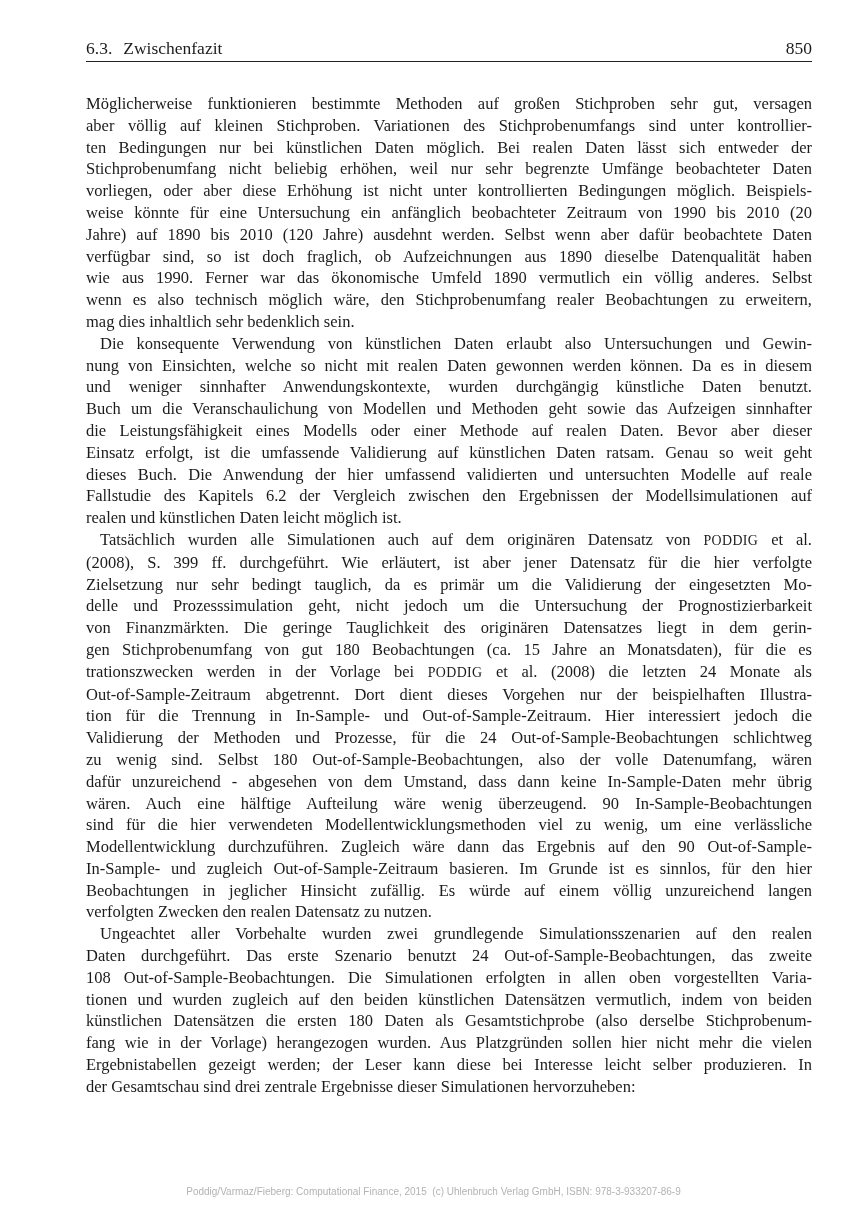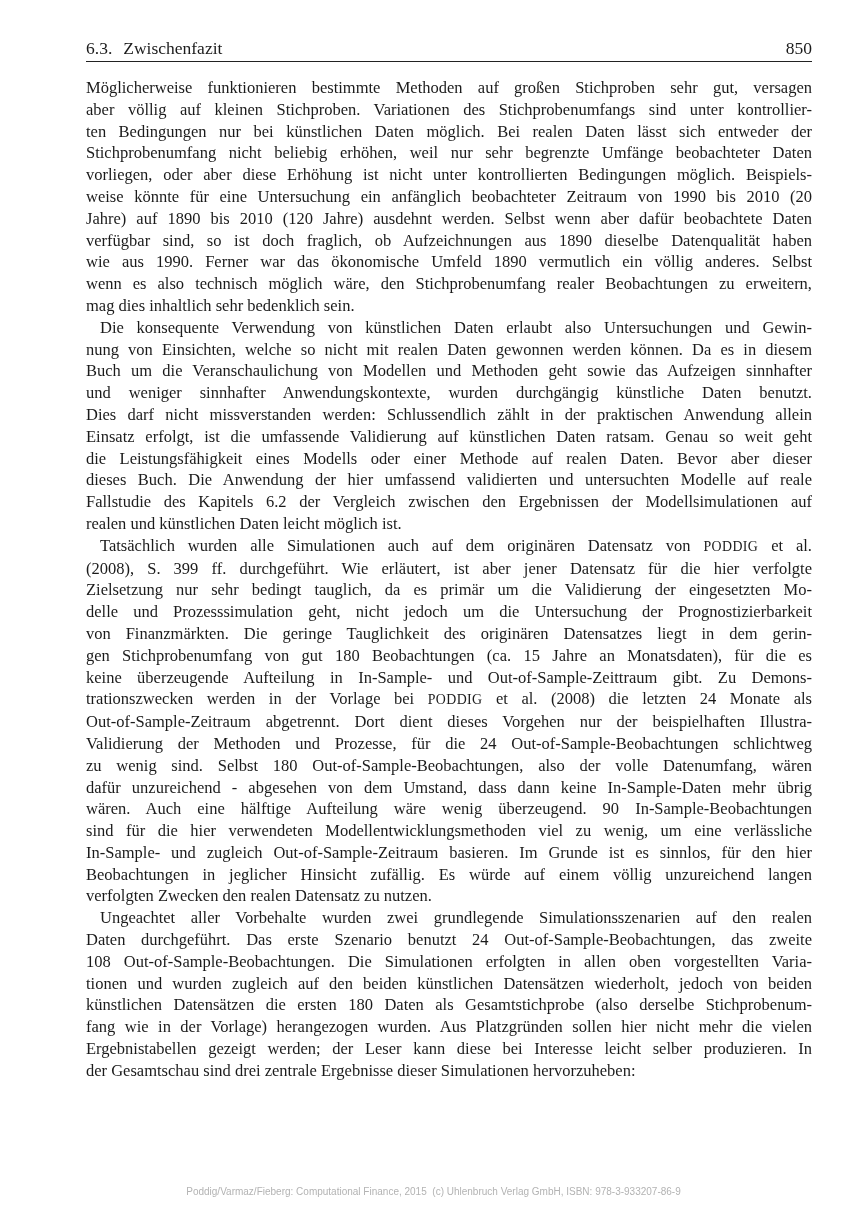--- a/index.html
+++ b/index.html
@@ -29,21 +29,21 @@
     left: 86px;
     width: 726px;
     top: 61px;
     border-top: 1.6px solid #222222;
     height: 0;
   }
   .body-text {
     position: absolute;
     left: 86px;
     width: 726px;
-    top: 77px;
+    top: 93px;
     font-size: 16.5px;
     line-height: 21.8px;
   }
   .paragraph { margin: 0; }
   .paragraph.indent .line:first-child { text-indent: 14px; }
   .line {
     text-align: justify;
     text-align-last: justify;
     white-space: normal;
   }
@@ -88,53 +88,53 @@
         <div class="line">weise könnte für eine Untersuchung ein anfänglich beobachteter Zeitraum von 1990 bis 2010 (20</div>
         <div class="line">Jahre) auf 1890 bis 2010 (120 Jahre) ausdehnt werden. Selbst wenn aber dafür beobachtete Daten</div>
         <div class="line">verfügbar sind, so ist doch fraglich, ob Aufzeichnungen aus 1890 dieselbe Datenqualität haben</div>
         <div class="line">wie aus 1990. Ferner war das ökonomische Umfeld 1890 vermutlich ein völlig anderes. Selbst</div>
         <div class="line">wenn es also technisch möglich wäre, den Stichprobenumfang realer Beobachtungen zu erweitern,</div>
         <div class="line last">mag dies inhaltlich sehr bedenklich sein.</div>
       </div>
       <div class="paragraph indent">
         <div class="line">Die konsequente Verwendung von künstlichen Daten erlaubt also Untersuchungen und Gewin-</div>
         <div class="line">nung von Einsichten, welche so nicht mit realen Daten gewonnen werden können. Da es in diesem</div>
+        <div class="line">und weniger sinnhafter Anwendungskontexte, wurden durchgängig künstliche Daten benutzt.</div>
         <div class="line">Buch um die Veranschaulichung von Modellen und Methoden geht sowie das Aufzeigen sinnhafter</div>
-        <div class="line">und weniger sinnhafter Anwendungskontexte, wurden durchgängig künstliche Daten benutzt.</div>
-        <div class="line">Dies darf nicht missverstanden werden: Schlussendlich zählt in der praktischen Anwendung allein</div>
+        <div class="line">die Leistungsfähigkeit eines Modells oder einer Methode auf realen Daten. Bevor aber dieser</div>
         <div class="line">Einsatz erfolgt, ist die umfassende Validierung auf künstlichen Daten ratsam. Genau so weit geht</div>
-        <div class="line">die Leistungsfähigkeit eines Modells oder einer Methode auf realen Daten. Bevor aber dieser</div>
         <div class="line">dieses Buch. Die Anwendung der hier umfassend validierten und untersuchten Modelle auf reale</div>
         <div class="line">Fallstudie des Kapitels 6.2 der Vergleich zwischen den Ergebnissen der Modellsimulationen auf</div>
         <div class="line last">realen und künstlichen Daten leicht möglich ist.</div>
       </div>
       <div class="paragraph indent">
         <div class="line">Tatsächlich wurden alle Simulationen auch auf dem originären Datensatz von <span class="caps">PODDIG</span> et al.</div>
         <div class="line">(2008), S. 399 ff. durchgeführt. Wie erläutert, ist aber jener Datensatz für die hier verfolgte</div>
         <div class="line">Zielsetzung nur sehr bedingt tauglich, da es primär um die Validierung der eingesetzten Mo-</div>
         <div class="line">delle und Prozesssimulation geht, nicht jedoch um die Untersuchung der Prognostizierbarkeit</div>
         <div class="line">von Finanzmärkten. Die geringe Tauglichkeit des originären Datensatzes liegt in dem gerin-</div>
         <div class="line">gen Stichprobenumfang von gut 180 Beobachtungen (ca. 15 Jahre an Monatsdaten), für die es</div>
-        <div class="line">keine überzeugende Aufteilung in In-Sample- und Out-of-Sample-Zeittraum gibt. Zu Demons-</div>
         <div class="line">trationszwecken werden in der Vorlage bei <span class="caps">PODDIG</span> et al. (2008) die letzten 24 Monate als</div>
         <div class="line">Out-of-Sample-Zeitraum abgetrennt. Dort dient dieses Vorgehen nur der beispielhaften Illustra-</div>
+        <div class="line">tion für die Trennung in In-Sample- und Out-of-Sample-Zeitraum. Hier interessiert jedoch die</div>
         <div class="line">Validierung der Methoden und Prozesse, für die 24 Out-of-Sample-Beobachtungen schlichtweg</div>
         <div class="line">zu wenig sind. Selbst 180 Out-of-Sample-Beobachtungen, also der volle Datenumfang, wären</div>
         <div class="line">dafür unzureichend - abgesehen von dem Umstand, dass dann keine In-Sample-Daten mehr übrig</div>
         <div class="line">wären. Auch eine hälftige Aufteilung wäre wenig überzeugend. 90 In-Sample-Beobachtungen</div>
         <div class="line">sind für die hier verwendeten Modellentwicklungsmethoden viel zu wenig, um eine verlässliche</div>
+        <div class="line">Modellentwicklung durchzuführen. Zugleich wäre dann das Ergebnis auf den 90 Out-of-Sample-</div>
         <div class="line">In-Sample- und zugleich Out-of-Sample-Zeitraum basieren. Im Grunde ist es sinnlos, für den hier</div>
         <div class="line">Beobachtungen in jeglicher Hinsicht zufällig. Es würde auf einem völlig unzureichend langen</div>
         <div class="line last">verfolgten Zwecken den realen Datensatz zu nutzen.</div>
       </div>
       <div class="paragraph indent">
         <div class="line">Ungeachtet aller Vorbehalte wurden zwei grundlegende Simulationsszenarien auf den realen</div>
         <div class="line">Daten durchgeführt. Das erste Szenario benutzt 24 Out-of-Sample-Beobachtungen, das zweite</div>
         <div class="line">108 Out-of-Sample-Beobachtungen. Die Simulationen erfolgten in allen oben vorgestellten Varia-</div>
-        <div class="line">tionen und wurden zugleich auf den beiden künstlichen Datensätzen wiederholt, jedoch von beiden</div>
+        <div class="line">tionen und wurden zugleich auf den beiden künstlichen Datensätzen vermutlich, indem von beiden</div>
         <div class="line">künstlichen Datensätzen die ersten 180 Daten als Gesamtstichprobe (also derselbe Stichprobenum-</div>
         <div class="line">fang wie in der Vorlage) herangezogen wurden. Aus Platzgründen sollen hier nicht mehr die vielen</div>
         <div class="line">Ergebnistabellen gezeigt werden; der Leser kann diese bei Interesse leicht selber produzieren. In</div>
         <div class="line last">der Gesamtschau sind drei zentrale Ergebnisse dieser Simulationen hervorzuheben:</div>
       </div>
     </div>
 
   <div class="footer">Poddig/Varmaz/Fieberg: Computational Finance, 2015  (c) Uhlenbruch Verlag GmbH, ISBN: 978-3-933207-86-9</div>
 
 </div>

